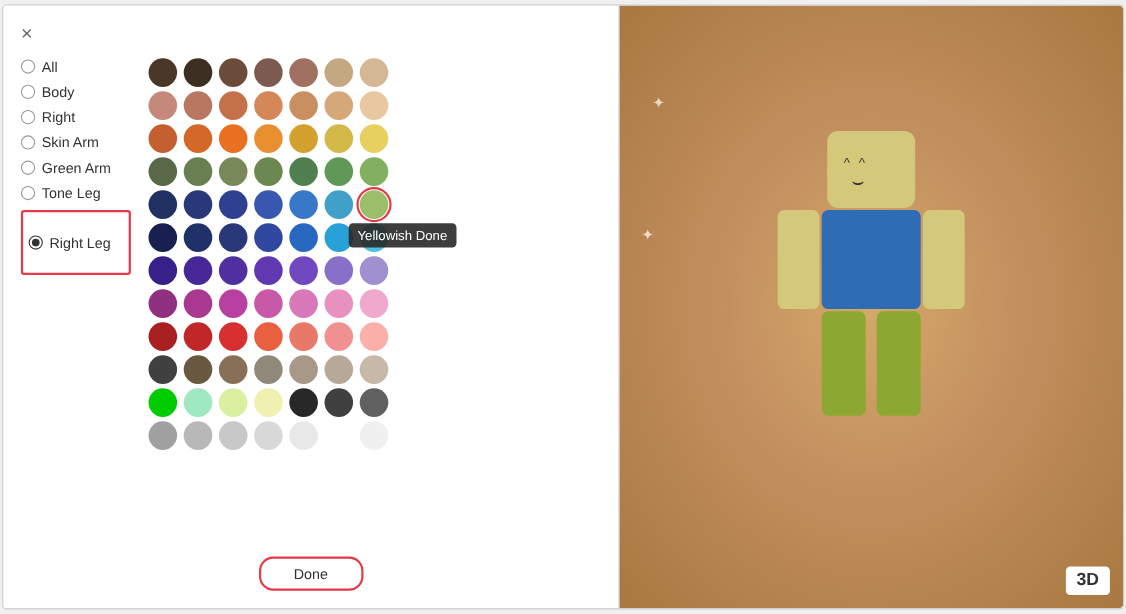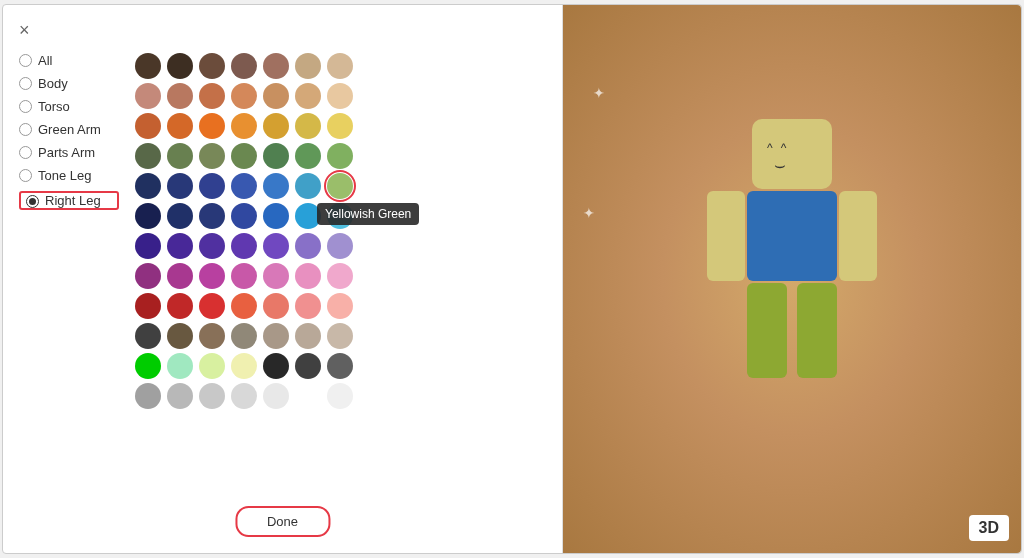--- a/index.html
+++ b/index.html
@@ -78,23 +78,22 @@
       border-color: #333;
     }
     .radio-inner {
       width: 7px;
       height: 7px;
       border-radius: 50%;
       background: #333;
     }
     .right-leg-item {
       border: 2px solid #e63946;
-      padding: 0 5px;
+      padding: 20px 5px;
       border-radius: 3px;
-      align-items: flex-end;
     }
     .color-grid-wrapper {
       position: relative;
       flex: 1;
     }
     .color-grid {
       display: grid;
       grid-template-columns: repeat(7, 28px);
       gap: 4px;
     }
@@ -275,29 +274,29 @@
         <div class="body-part-item">
           <span class="radio-circle"></span>
           <span>All</span>
         </div>
         <div class="body-part-item">
           <span class="radio-circle"></span>
           <span>Body</span>
         </div>
         <div class="body-part-item">
           <span class="radio-circle"></span>
-          <span>Torso</span>
+          <span>Right</span>
+        </div>
+        <div class="body-part-item">
+          <span class="radio-circle"></span>
+          <span>Skin Arm</span>
         </div>
         <div class="body-part-item">
           <span class="radio-circle"></span>
           <span>Green Arm</span>
-        </div>
-        <div class="body-part-item">
-          <span class="radio-circle"></span>
-          <span>Parts Arm</span>
         </div>
         <div class="body-part-item">
           <span class="radio-circle"></span>
           <span>Tone Leg</span>
         </div>
         <div class="body-part-item right-leg-item">
           <span class="radio-circle selected">
             <span class="radio-inner"></span>
           </span>
           <span>Right Leg</span>
@@ -334,21 +333,21 @@
             <div class="color-dot" title="#508050" style="background: rgb(80, 128, 80);"></div>
             <div class="color-dot" title="#609858" style="background: rgb(96, 152, 88);"></div>
             <div class="color-dot" title="#80b060" style="background: rgb(128, 176, 96);"></div>
             <div class="color-dot" title="#203060" style="background: rgb(32, 48, 96);"></div>
             <div class="color-dot" title="#283878" style="background: rgb(40, 56, 120);"></div>
             <div class="color-dot" title="#304090" style="background: rgb(48, 64, 144);"></div>
             <div class="color-dot" title="#3858b0" style="background: rgb(56, 88, 176);"></div>
             <div class="color-dot" title="#3878c8" style="background: rgb(56, 120, 200);"></div>
             <div class="color-dot" title="#40a0c8" style="background: rgb(64, 160, 200);"></div>
             <div class="color-dot highlighted" title="#9abe6a" style="background: rgb(154, 190, 106); position: relative;">
-              <div class="tooltip">Yellowish Green</div>
+              <div class="tooltip">Yellowish Done</div>
             </div>
             <div class="color-dot" title="#182050" style="background: rgb(24, 32, 80);"></div>
             <div class="color-dot" title="#203068" style="background: rgb(32, 48, 104);"></div>
             <div class="color-dot" title="#283878" style="background: rgb(40, 56, 120);"></div>
             <div class="color-dot" title="#3048a0" style="background: rgb(48, 72, 160);"></div>
             <div class="color-dot" title="#2868c0" style="background: rgb(40, 104, 192);"></div>
             <div class="color-dot" title="#28a0d8" style="background: rgb(40, 160, 216);"></div>
             <div class="color-dot" title="#50c0e0" style="background: rgb(80, 192, 224);"></div>
             <div class="color-dot" title="#38208a" style="background: rgb(56, 32, 138);"></div>
             <div class="color-dot" title="#482898" style="background: rgb(72, 40, 152);"></div>

